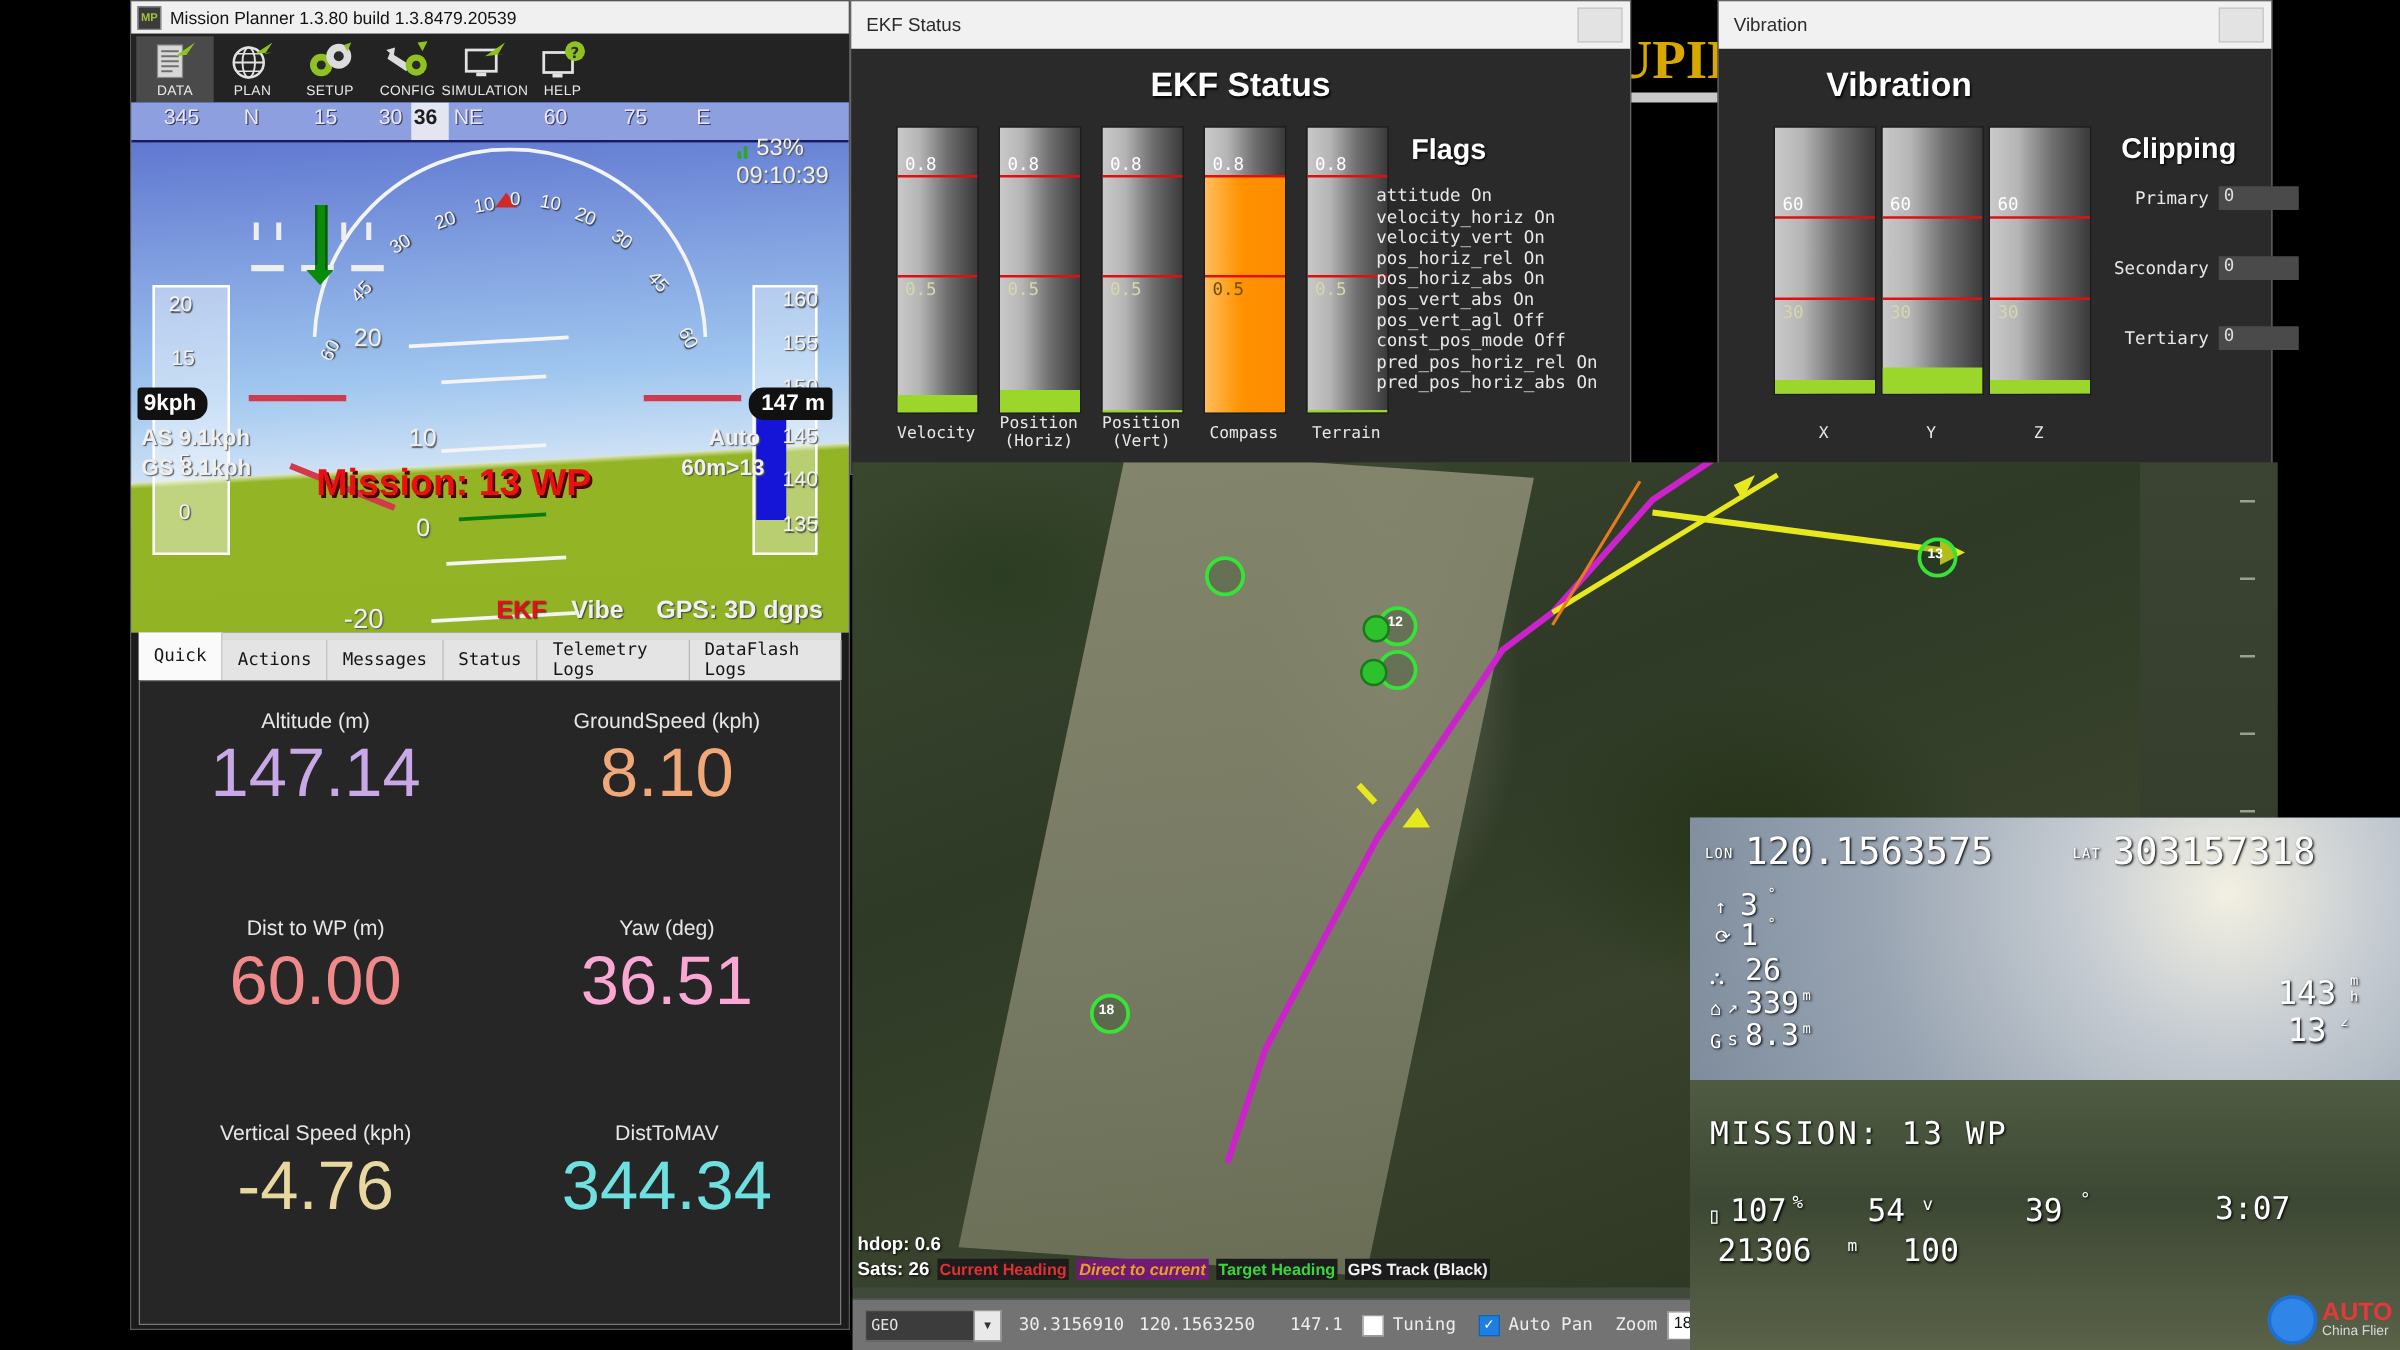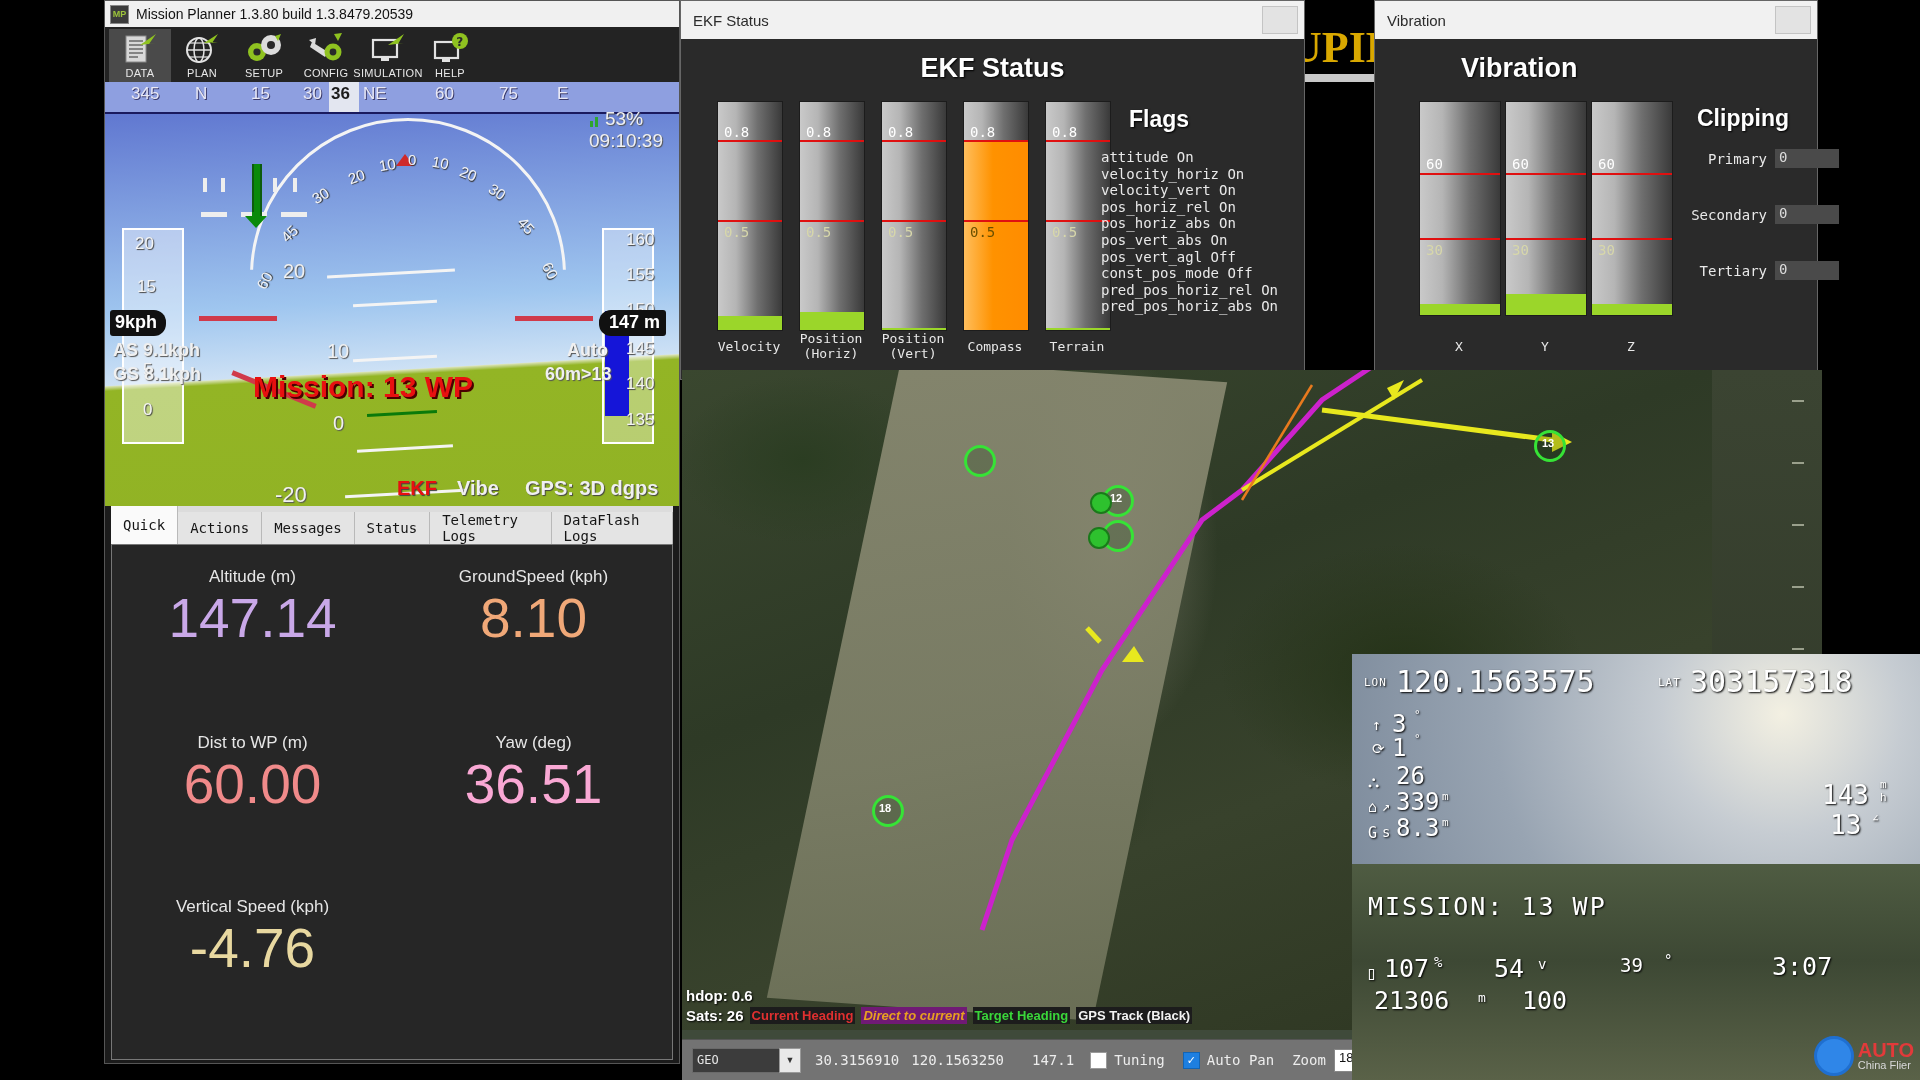--- a/index.html
+++ b/index.html
@@ -405,20 +405,24 @@
       <div class="q-val" style="color:#f08a8a;">60.00</div>
     </div>
     <div class="q-cell" style="left:281px;top:188px;">
       <div class="q-lbl">Yaw (deg)</div>
       <div class="q-val" style="color:#f9a8d4;">36.51</div>
     </div>
     <div class="q-cell" style="left:0px;top:352px;">
       <div class="q-lbl">Vertical Speed (kph)</div>
       <div class="q-val" style="color:#e8d8a0;">-4.76</div>
     </div>
+    <div class="q-cell" style="left:281px;top:352px;">
+      <div class="q-lbl">DistToMAV</div>
+      <div class="q-val" style="color:#6fe0e0;">344.34</div>
+    </div>
   </div>
 </div>
 
 <div class="abs" id="ekf-win">
   <div class="win-title">
     <span>EKF Status</span>
     <div class="win-btn"></div>
   </div>
   <div class="panel-h">EKF Status</div>
 
@@ -632,21 +636,21 @@
   <div class="fpv-txt" style="left:478px;top:156px;font-size:26px;">13</div>
   <div class="fpv-txt" style="left:520px;top:158px;font-size:11px;">∠</div>
 
   <div class="fpv-txt" style="left:16px;top:238px;font-size:25px;letter-spacing:2px;">MISSION:  13  WP</div>
 
   <div class="fpv-txt" style="left:14px;top:308px;font-size:18px;">▯</div>
   <div class="fpv-txt" style="left:32px;top:300px;font-size:25px;">107</div>
   <div class="fpv-txt" style="left:82px;top:300px;font-size:14px;">%</div>
   <div class="fpv-txt" style="left:142px;top:300px;font-size:25px;">54</div>
   <div class="fpv-txt" style="left:186px;top:302px;font-size:14px;">v</div>
-  <div class="fpv-txt" style="left:268px;top:300px;font-size:19px;">39</div>
+  <div class="fpv-txt" style="left:268px;top:300px;font-size:25px;">39</div>
   <div class="fpv-txt" style="left:312px;top:298px;font-size:14px;">°</div>
   <div class="fpv-txt" style="left:420px;top:298px;font-size:25px;">3:07</div>
   <div class="fpv-txt" style="left:22px;top:332px;font-size:25px;">21306</div>
   <div class="fpv-txt" style="left:126px;top:336px;font-size:13px;">m</div>
   <div class="fpv-txt" style="left:170px;top:332px;font-size:25px;">100</div>
 
   <div id="logo">
     <div id="logo-globe"></div>
     <div>
       <div id="logo-txt">AUTO</div>

